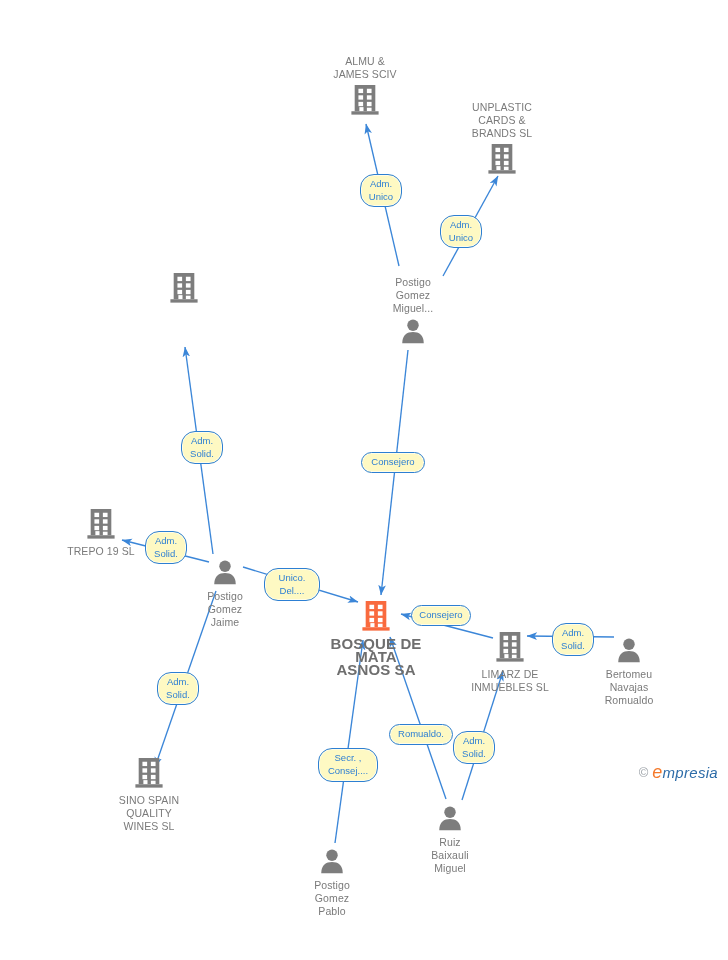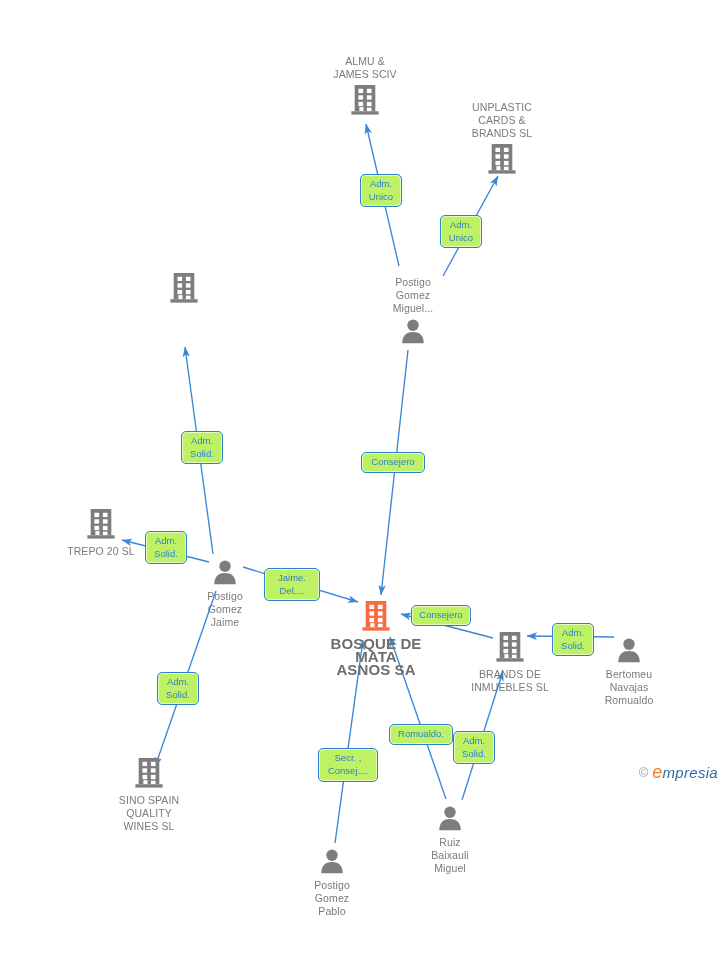--- a/index.html
+++ b/index.html
@@ -26,22 +26,22 @@
   .node .caption{display:block;white-space:pre-line;}
   .node.below .caption{margin-top:2px;}
   .node.above .caption{margin-bottom:3px;}
   .node.focus .caption{color:#6e6e6e;font-weight:bold;font-size:15px;line-height:13px;}
 
   
   .chip{
     position:absolute;
     box-sizing:border-box;
     border:1px solid #2d7fd3;
-    border-radius:5px;
-    background:#bef264;
+    border-radius:14px;
+    background:#fef9c3;
     color:#2d7fd3;
     font-size:9.5px;
     line-height:12.5px;
     text-align:center;
     padding:3px 5px;
     white-space:pre-line;
     box-shadow:0 0 0 1px rgba(255,255,255,.6) inset;
   }
 
   
@@ -144,21 +144,21 @@
             <rect x="9" y="5" width="5" height="4.6" fill="#ffffff"></rect>
             <rect x="18" y="5" width="5" height="4.6" fill="#ffffff"></rect>
             <rect x="9" y="12" width="5" height="4.6" fill="#ffffff"></rect>
             <rect x="18" y="12" width="5" height="4.6" fill="#ffffff"></rect>
             <rect x="9" y="19" width="5" height="4.6" fill="#ffffff"></rect>
             <rect x="18" y="19" width="5" height="4.6" fill="#ffffff"></rect>
             <rect x="10" y="24.6" width="4.4" height="5" fill="#ffffff"></rect>
             <rect x="18" y="25.2" width="5" height="4" fill="#ffffff"></rect>
             <rect x="1.5" y="29" width="29" height="3.6" fill="#7d7d7d"></rect>
           </svg></span>
-        <span class="caption">TREPO 20 SL</span>
+        <span class="caption">TREPO 19 SL</span>
       </div>
       <div class="node below" style="left: 225px; top: 559px;">
         <span class="glyph"><svg width="26" height="26" viewBox="0 0 30 30">
             <circle cx="15" cy="8.4" r="6.6" fill="#7d7d7d"></circle>
             <path d="M2.6 29 C2.6 19.6 8.2 16.2 15 16.2 C21.8 16.2 27.4 19.6 27.4 29 Z" fill="#7d7d7d"></path>
           </svg></span>
         <span class="caption">Postigo
 Gomez
 Jaime</span>
       </div>
@@ -185,21 +185,21 @@
             <rect x="9" y="5" width="5" height="4.6" fill="#ffffff"></rect>
             <rect x="18" y="5" width="5" height="4.6" fill="#ffffff"></rect>
             <rect x="9" y="12" width="5" height="4.6" fill="#ffffff"></rect>
             <rect x="18" y="12" width="5" height="4.6" fill="#ffffff"></rect>
             <rect x="9" y="19" width="5" height="4.6" fill="#ffffff"></rect>
             <rect x="18" y="19" width="5" height="4.6" fill="#ffffff"></rect>
             <rect x="10" y="24.6" width="4.4" height="5" fill="#ffffff"></rect>
             <rect x="18" y="25.2" width="5" height="4" fill="#ffffff"></rect>
             <rect x="1.5" y="29" width="29" height="3.6" fill="#7d7d7d"></rect>
           </svg></span>
-        <span class="caption">BRANDS DE
+        <span class="caption">LIMARZ DE
 INMUEBLES SL</span>
       </div>
       <div class="node below" style="left: 629px; top: 637px;">
         <span class="glyph"><svg width="26" height="26" viewBox="0 0 30 30">
             <circle cx="15" cy="8.4" r="6.6" fill="#7d7d7d"></circle>
             <path d="M2.6 29 C2.6 19.6 8.2 16.2 15 16.2 C21.8 16.2 27.4 19.6 27.4 29 Z" fill="#7d7d7d"></path>
           </svg></span>
         <span class="caption">Bertomeu
 Navajas
 Romualdo</span>
@@ -243,21 +243,21 @@
 
   <div id="chip-layer">
       <div class="chip" style="left: 360px; top: 174px; width: 42px; min-height: 32px;">Adm.
 Unico</div>
       <div class="chip" style="left: 440px; top: 215px; width: 42px; min-height: 32px;">Adm.
 Unico</div>
       <div class="chip" style="left: 181px; top: 431px; width: 42px; min-height: 32px;">Adm.
 Solid.</div>
       <div class="chip" style="left: 145px; top: 531px; width: 42px; min-height: 32px;">Adm.
 Solid.</div>
-      <div class="chip" style="left: 264px; top: 568px; width: 56px; min-height: 32px;">Jaime.
+      <div class="chip" style="left: 264px; top: 568px; width: 56px; min-height: 32px;">Unico.
 Del....</div>
       <div class="chip" style="left: 157px; top: 672px; width: 42px; min-height: 32px;">Adm.
 Solid.</div>
       <div class="chip" style="left: 361px; top: 452px; width: 64px; min-height: 19px;">Consejero</div>
       <div class="chip" style="left: 411px; top: 605px; width: 60px; min-height: 19px;">Consejero</div>
       <div class="chip" style="left: 552px; top: 623px; width: 42px; min-height: 32px;">Adm.
 Solid.</div>
       <div class="chip" style="left: 318px; top: 748px; width: 60px; min-height: 34px;">Secr. ,
 Consej....</div>
       <div class="chip" style="left: 389px; top: 724px; width: 64px; min-height: 19px;">Romualdo.</div>

